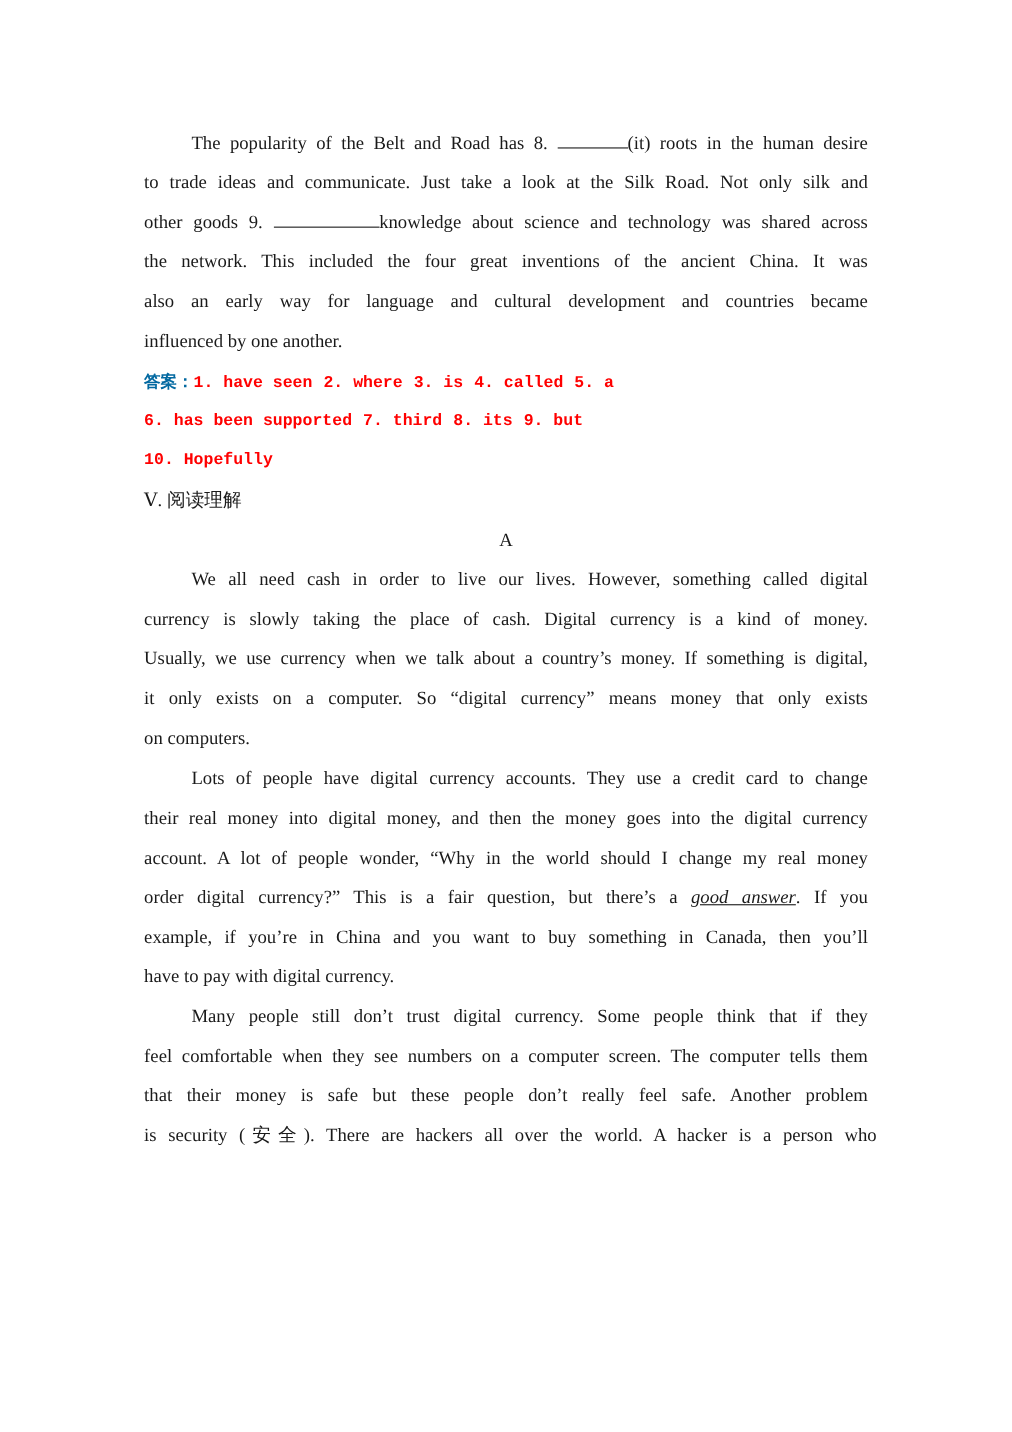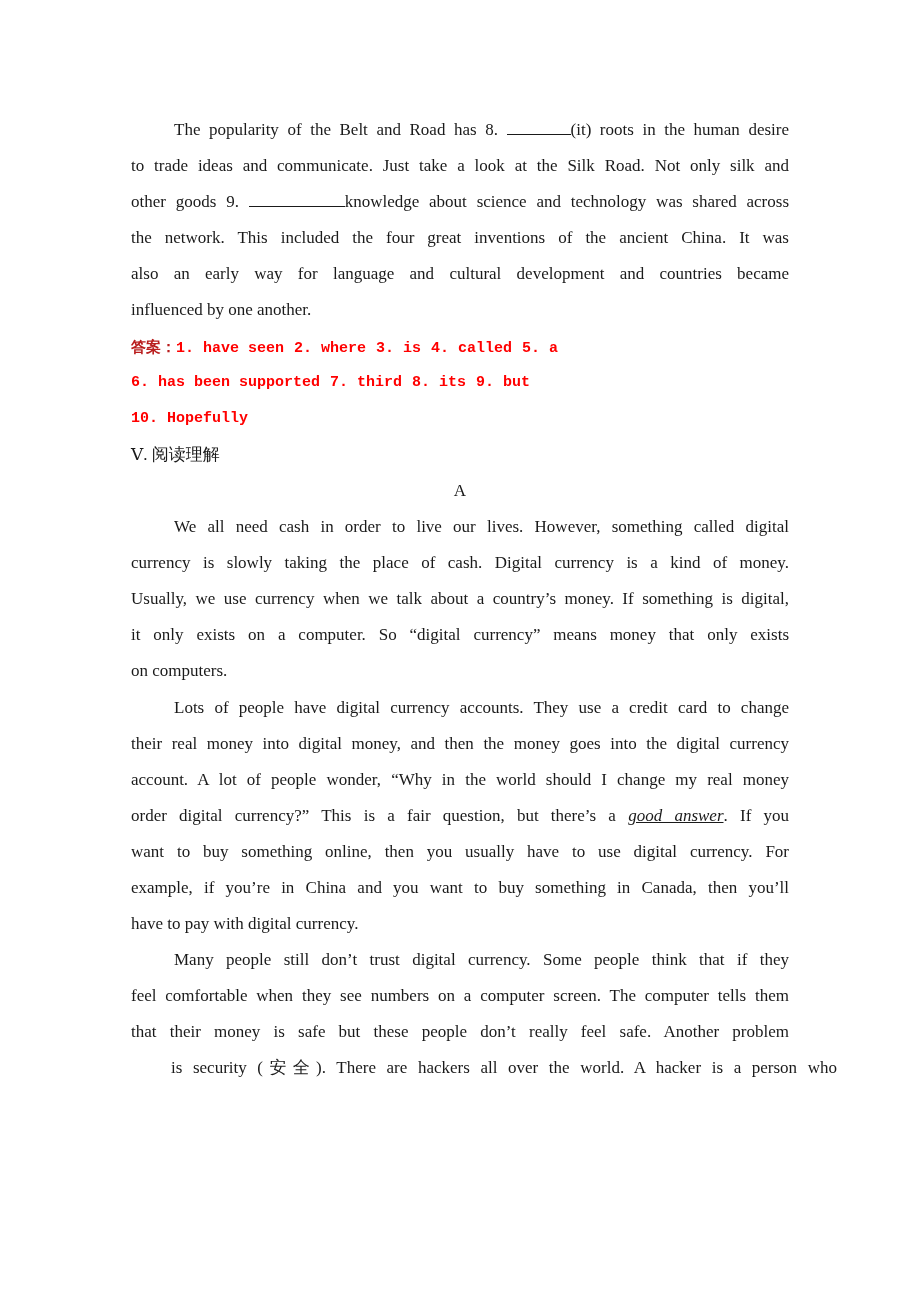--- a/index.html
+++ b/index.html
@@ -5,25 +5,25 @@
   html, body { margin: 0; padding: 0; background: #ffffff; }
   body { width: 920px; height: 1302px; position: relative; overflow: hidden;
          font-family: "Liberation Serif", "DejaVu Serif", serif; color: #1a1a1a; }
   .page { position: absolute; left: 131px; top: 112px; width: 658px; }
   .line { height: 36.1px; line-height: 36.1px; font-size: 17px; white-space: nowrap;
           text-align: justify; text-align-last: justify; }
   .line.last { text-align-last: left; }
   .indent { padding-left: 43px; }
   .blank { display: inline-block; border-bottom: 1.3px solid #1a1a1a; height: 14px; vertical-align: baseline; }
   .ans { font-family: "Liberation Mono", "DejaVu Sans Mono", monospace; font-weight: bold; color: #ff0000; font-size: 15px; text-align-last: left; }
-  .ans .label { color: #b91c1c; font-family: "DejaVu Sans", sans-serif; font-weight: bold; }
+  .ans .label { color: #0369a1; font-family: "DejaVu Sans", sans-serif; font-weight: bold; }
   .ans span.item { margin-right: 10px; }
   .section { text-align-last: left; }
   .center { text-align: center; text-align-last: center; }
-  .wide { width: 666px; margin-left: 40px; }
+  .wide { width: 666px; }
   i { font-style: italic; text-decoration: underline; }
 </style>
 </head>
 <body>
 
 <div class="page">
 
   <div>
     <div class="line indent"><span>The popularity of the Belt and Road has 8.</span> <span class="blank" style="width:64px"></span><span>(it) roots in the human desire</span></div>
     <div class="line">to trade ideas and communicate. Just take a look at the Silk Road. Not only silk and</div>
@@ -49,21 +49,20 @@
     <div class="line">Usually, we use currency when we talk about a country’s money. If something is digital,</div>
     <div class="line">it only exists on a computer. So “digital currency” means money that only exists</div>
     <div class="line last">on computers.</div>
   </div>
 
   <div>
     <div class="line indent">Lots of people have digital currency accounts. They use a credit card to change</div>
     <div class="line">their real money into digital money, and then the money goes into the digital currency</div>
     <div class="line">account. A lot of people wonder, “Why in the world should I change my real money</div>
     <div class="line"><span>order digital currency?” This is a fair question, but there’s a</span> <i>good answer</i><span>. If you</span></div>
-    <div class="line">want to buy something online, then you usually have to use digital currency. For</div>
     <div class="line">example, if you’re in China and you want to buy something in Canada, then you’ll</div>
     <div class="line last">have to pay with digital currency.</div>
   </div>
 
   <div>
     <div class="line indent">Many people still don’t trust digital currency. Some people think that if they</div>
     <div class="line">feel comfortable when they see numbers on a computer screen. The computer tells them</div>
     <div class="line">that their money is safe but these people don’t really feel safe. Another problem</div>
     <div class="line wide">is security (安全). There are hackers all over the world. A hacker is a person who</div>
   </div>

